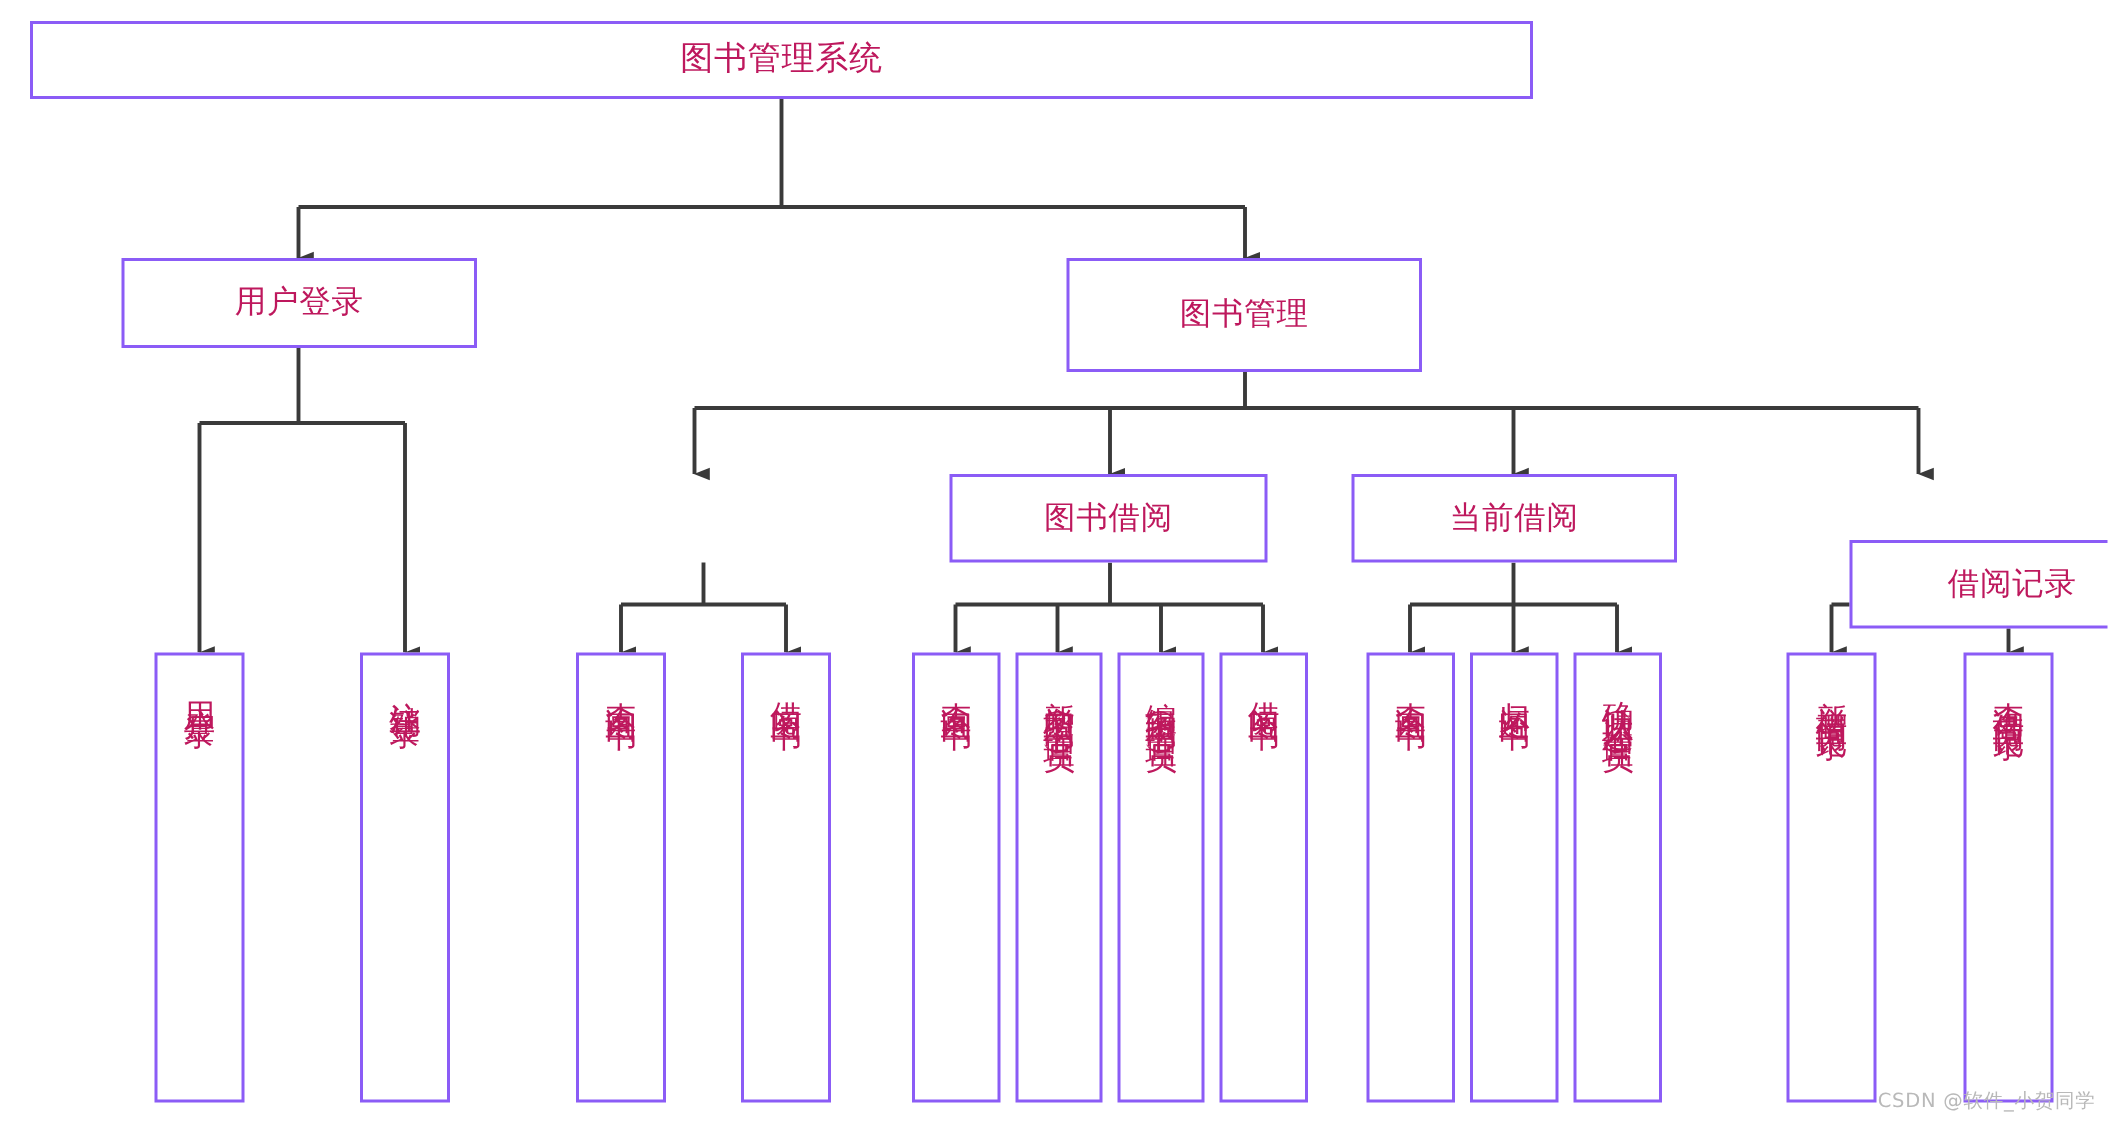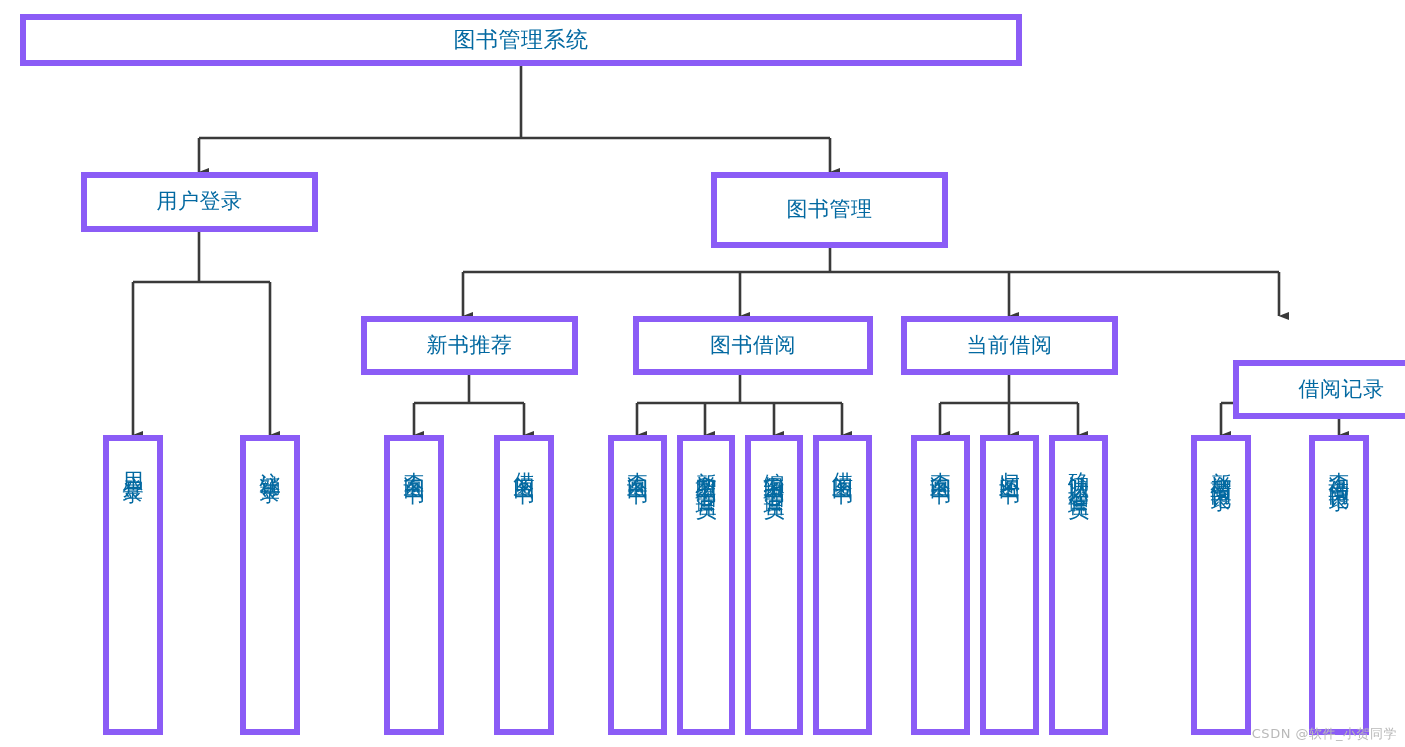--- a/index.html
+++ b/index.html
@@ -10,25 +10,25 @@
     font-family:"DejaVu Sans","Liberation Sans",sans-serif;
     overflow:hidden;
   }
   #diagram{position:relative;width:1405px;height:747px;}
   #edges{position:absolute;left:0;top:0;width:1405px;height:747px;}
 
   .node{
     position:absolute;
     box-sizing:border-box;
     background:#ffffff;
-    border:6px solid #8b5cf6;
+    border:2px solid #8b5cf6;
     display:flex;
     align-items:center;
     justify-content:center;
-    color:#0369a1;
+    color:#be185d;
     z-index:2;
   }
   .node .label{
     display:block;
     text-align:center;
     line-height:1.22;
     letter-spacing:0.5px;
   }
   
   .node.h .label{font-size:21px;}
@@ -118,24 +118,21 @@
     <span class="label">图书管理系统</span>
   </div>
 
   <div class="node h" style="left:81px;top:172px;width:237px;height:60px;">
     <span class="label">用户登录</span>
   </div>
   <div class="node h" style="left:711px;top:172px;width:237px;height:76px;">
     <span class="label">图书管理</span>
   </div>
 
-  <div class="node h" style="left:361px;top:316px;width:217px;height:59px;">
-    <span class="label">新书推荐</span>
-  </div>
-  <div class="node h" style="left:633px;top:316px;width:240px;height:59px;">
+  <div class="node h" style="left:633px;top:316px;width:212px;height:59px;">
     <span class="label">图书借阅</span>
   </div>
   <div class="node h" style="left:901px;top:316px;width:217px;height:59px;">
     <span class="label">当前借阅</span>
   </div>
   <div class="node h" style="left:1233px;top:316px;width:217px;height:59px;margin-top:44px;">
     <span class="label">借阅记录</span>
   </div>
 
   <div class="node v" style="left:103px;top:435px;width:60px;height:300px;">

